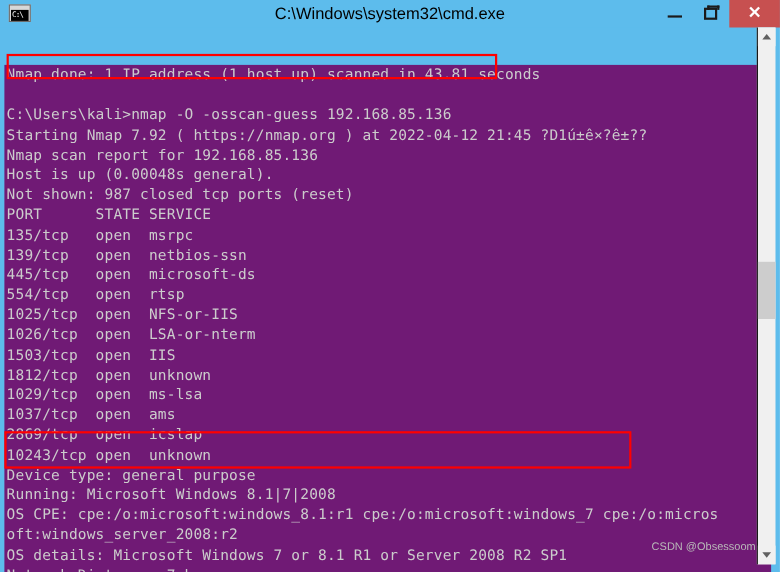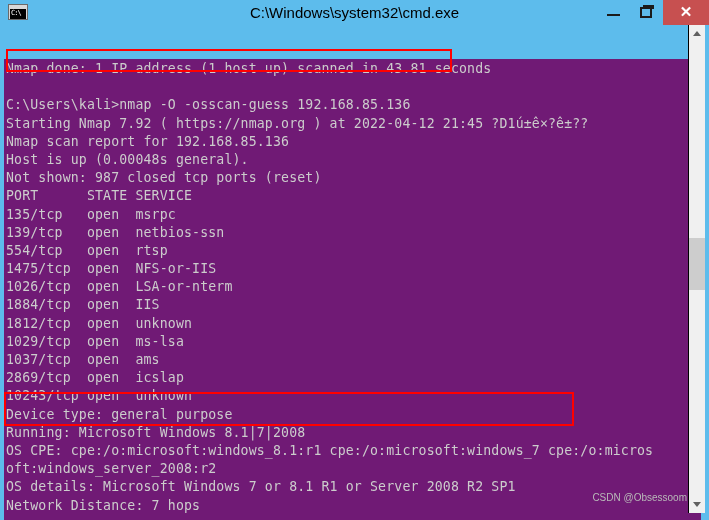--- a/index.html
+++ b/index.html
@@ -244,24 +244,25 @@
         <div class="line">Nmap done: 1 IP address (1 host up) scanned in 43.81 seconds</div>
         <div class="line">&nbsp;</div>
         <div class="line">C:\Users\kali&gt;nmap -O -osscan-guess 192.168.85.136</div>
         <div class="line">Starting Nmap 7.92 ( https://nmap.org ) at 2022-04-12 21:45 ?D1ú±ê×?ê±??</div>
         <div class="line">Nmap scan report for 192.168.85.136</div>
         <div class="line">Host is up (0.00048s general).</div>
         <div class="line">Not shown: 987 closed tcp ports (reset)</div>
         <div class="line">PORT      STATE SERVICE</div>
         <div class="line">135/tcp   open  msrpc</div>
         <div class="line">139/tcp   open  netbios-ssn</div>
+        <div class="line">445/tcp   open  microsoft-ds</div>
         <div class="line">554/tcp   open  rtsp</div>
-        <div class="line">1475/tcp  open  NFS-or-IIS</div>
+        <div class="line">1025/tcp  open  NFS-or-IIS</div>
         <div class="line">1026/tcp  open  LSA-or-nterm</div>
-        <div class="line">1884/tcp  open  IIS</div>
+        <div class="line">1503/tcp  open  IIS</div>
         <div class="line">1812/tcp  open  unknown</div>
         <div class="line">1029/tcp  open  ms-lsa</div>
         <div class="line">1037/tcp  open  ams</div>
         <div class="line">2869/tcp  open  icslap</div>
         <div class="line">10243/tcp open  unknown</div>
         <div class="line">Device type: general purpose</div>
         <div class="line">Running: Microsoft Windows 8.1|7|2008</div>
         <div class="line">OS CPE: cpe:/o:microsoft:windows_8.1:r1 cpe:/o:microsoft:windows_7 cpe:/o:micros</div>
         <div class="line">oft:windows_server_2008:r2</div>
         <div class="line">OS details: Microsoft Windows 7 or 8.1 R1 or Server 2008 R2 SP1</div>

